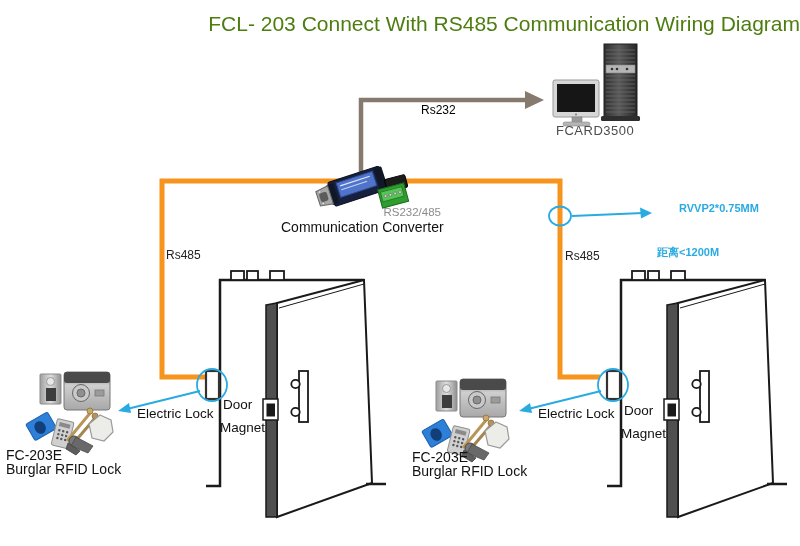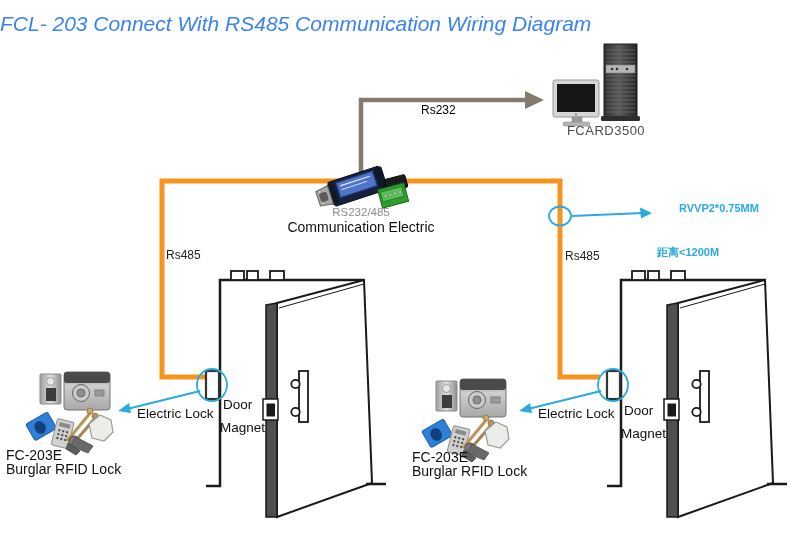--- a/index.html
+++ b/index.html
@@ -1,23 +1,23 @@
 <!DOCTYPE html>
 <html><head>
 <meta charset="utf-8">
 <style>
   html,body{margin:0;padding:0;background:#fff;}
   #canvas{position:relative;width:800px;height:546px;background:#fff;overflow:hidden;
           font-family:"Liberation Sans",sans-serif;}
   #diagram-svg{position:absolute;left:0;top:0;}
   .lbl{position:absolute;white-space:nowrap;color:#111;}
-  .title{left:0;top:12px;width:800px;text-align:left;font-size:21px;color:#3b82f6;font-style:italic;}
+  .title{left:0;top:12px;width:800px;text-align:right;font-size:21px;color:#4d7c0f;}
   .rs232-lbl{left:421px;top:103px;font-size:12px;color:#000000;}
-  .fcard-lbl{left:556px;top:123px;width:100px;text-align:center;font-size:13px;color:#4d4d4d;letter-spacing:.5px;}
-  .conv-model{left:281px;top:206px;width:160px;text-align:center;font-size:11.5px;color:#8c8c8c;}
+  .fcard-lbl{left:556px;top:123px;width:100px;font-size:13px;color:#4d4d4d;letter-spacing:.5px;}
+  .conv-model{left:281px;top:206px;width:160px;text-align:right;font-size:11.5px;color:#8c8c8c;}
   .conv-name{left:281px;top:219px;width:160px;text-align:center;font-size:14px;color:#111;}
   .rs485-left{left:166px;top:248px;font-size:12px;color:#222;}
   .rs485-right{left:565px;top:249px;font-size:12px;color:#222;}
   .rvvp1{left:657px;top:202px;font-size:11px;font-weight:bold;color:#29abe2;padding-left:22px;}
   .rvvp2{left:657px;top:216px;font-size:11px;font-weight:bold;color:#29abe2;margin-top:29px;}
   .elock-left{left:137px;top:406px;font-size:13.5px;}
   .elock-right{left:538px;top:406px;font-size:13.5px;}
   .door-l1{left:223px;top:397px;font-size:13.5px;}
   .door-l2{left:220px;top:420px;font-size:13.5px;}
   .door-r1{left:624px;top:403px;font-size:13.5px;}
@@ -166,21 +166,21 @@
       <circle cx="395" cy="194" r="1.4" fill="#d8d8d8" stroke="#555" stroke-width=".5"></circle>
       <circle cx="400" cy="194" r="1.4" fill="#d8d8d8" stroke="#555" stroke-width=".5"></circle>
     </g>
   </g>
 </svg>
 
 <div class="lbl title">FCL- 203 Connect With RS485 Communication Wiring Diagram</div>
 <div class="lbl rs232-lbl">Rs232</div>
 <div class="lbl fcard-lbl">FCARD3500</div>
 <div class="lbl conv-model">RS232/485</div>
-<div class="lbl conv-name">Communication Electric</div>
+<div class="lbl conv-name">Communication Converter</div>
 <div class="lbl rs485-left">Rs485</div>
 <div class="lbl rs485-right">Rs485</div>
 <div class="lbl rvvp1">RVVP2*0.75MM</div>
 <div class="lbl rvvp2">距离&lt;1200M</div>
 <div class="lbl elock-left">Electric Lock</div>
 <div class="lbl elock-right">Electric Lock</div>
 <div class="lbl door-l1">Door</div>
 <div class="lbl door-l2">Magnet</div>
 <div class="lbl door-r1">Door</div>
 <div class="lbl door-r2">Magnet</div>

